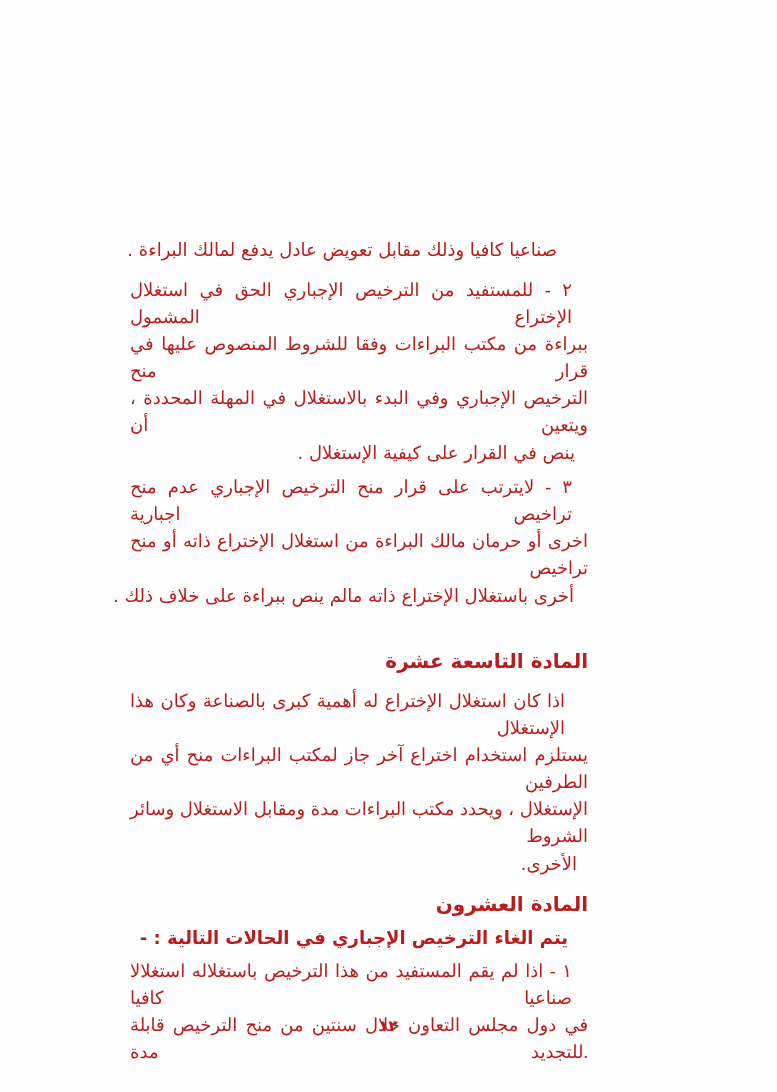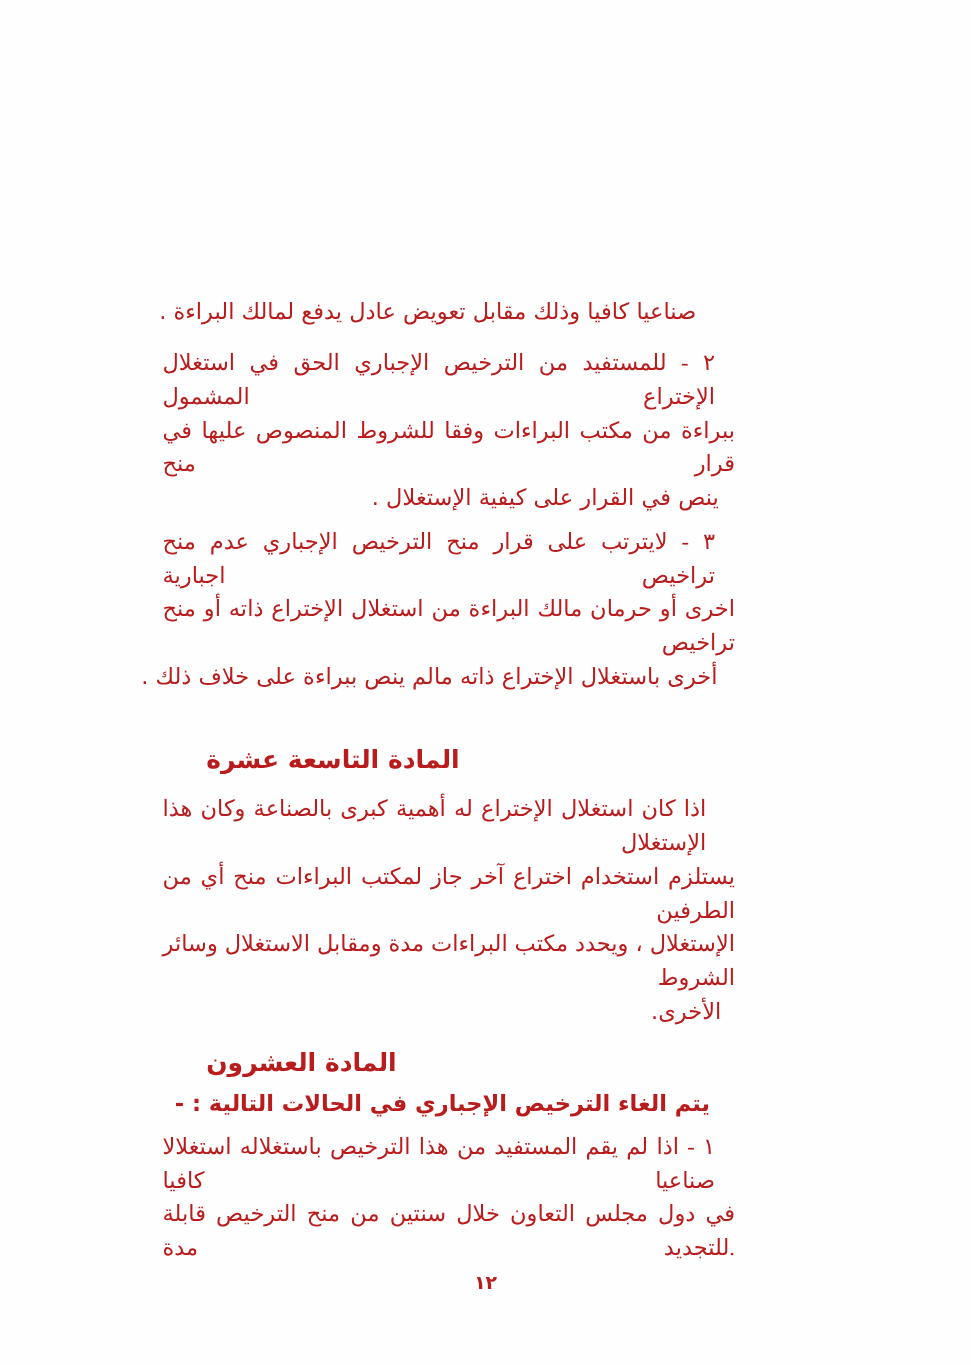--- a/index.html
+++ b/index.html
@@ -37,21 +37,21 @@
     font-family: Liberation Serif, serif;
   }
   
   .rl {
     text-align: right;
   }
   .heading {
     font-size: 20px;
     line-height: 30px;
     font-weight: bold;
-    text-align: left;
+    text-align: right;
     padding-left: 35px;
     white-space: nowrap;
   }
   .blk-item2    { margin-top: 14px; }
   .blk-item3    { margin-top: 8px; }
   .blk-h19      { margin-top: 37px; }
   .blk-art19    { margin-top: 12px; }
   .blk-h20      { margin-top: 12px; }
   .blk-intro20  { margin-top: 5px; font-weight: bold;  }
   .blk-a20-i1   { margin-top: 7px;  }
@@ -73,20 +73,21 @@
 <div class="page">
   <div class="content">
 
     <div class="blk-tail">
       <div class="line rl" style="padding-right:31px">صناعيا كافيا وذلك مقابل تعويض عادل يدفع لمالك البراءة .</div>
     </div>
 
     <div class="blk-item2">
       <div class="line jl" style="padding-right:16px">٢ - للمستفيد من الترخيص الإجباري الحق في استغلال الإختراع المشمول</div>
       <div class="line jl">ببراءة من مكتب البراءات وفقا للشروط المنصوص عليها في قرار منح</div>
+      <div class="line jl">الترخيص الإجباري وفي البدء بالاستغلال في المهلة المحددة ، ويتعين أن</div>
       <div class="line rl" style="padding-right:13px">ينص في القرار على كيفية الإستغلال .</div>
     </div>
 
     <div class="blk-item3">
       <div class="line jl" style="padding-right:16px">٣ - لايترتب على قرار منح الترخيص الإجباري عدم منح تراخيص اجبارية</div>
       <div class="line jl">اخرى أو حرمان مالك البراءة من استغلال الإختراع ذاته أو منح تراخيص</div>
       <div class="line rl" style="padding-right:14px">أخرى باستغلال الإختراع ذاته مالم ينص ببراءة على خلاف ذلك .</div>
     </div>
 
     <div class="heading blk-h19">المادة التاسعة عشرة</div>

